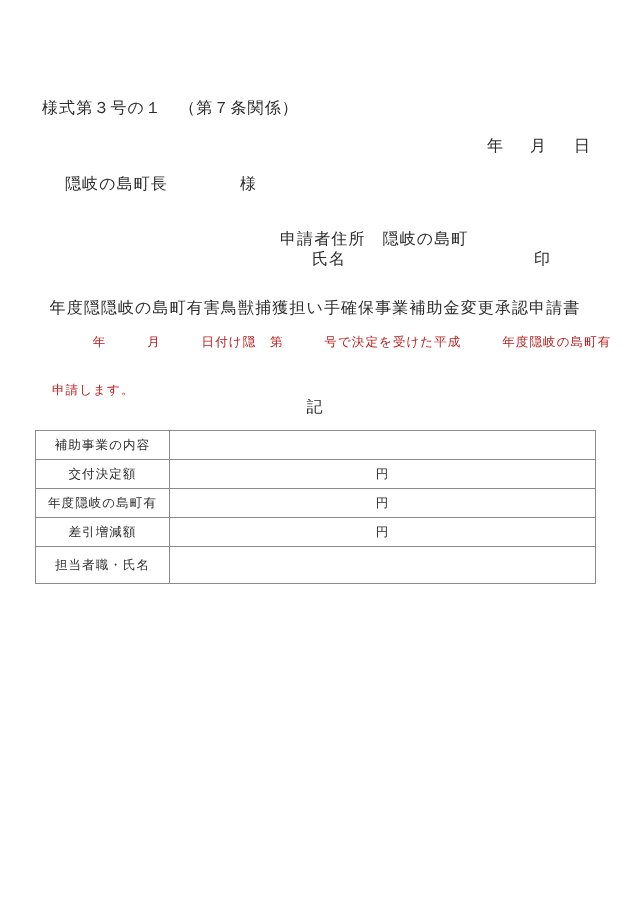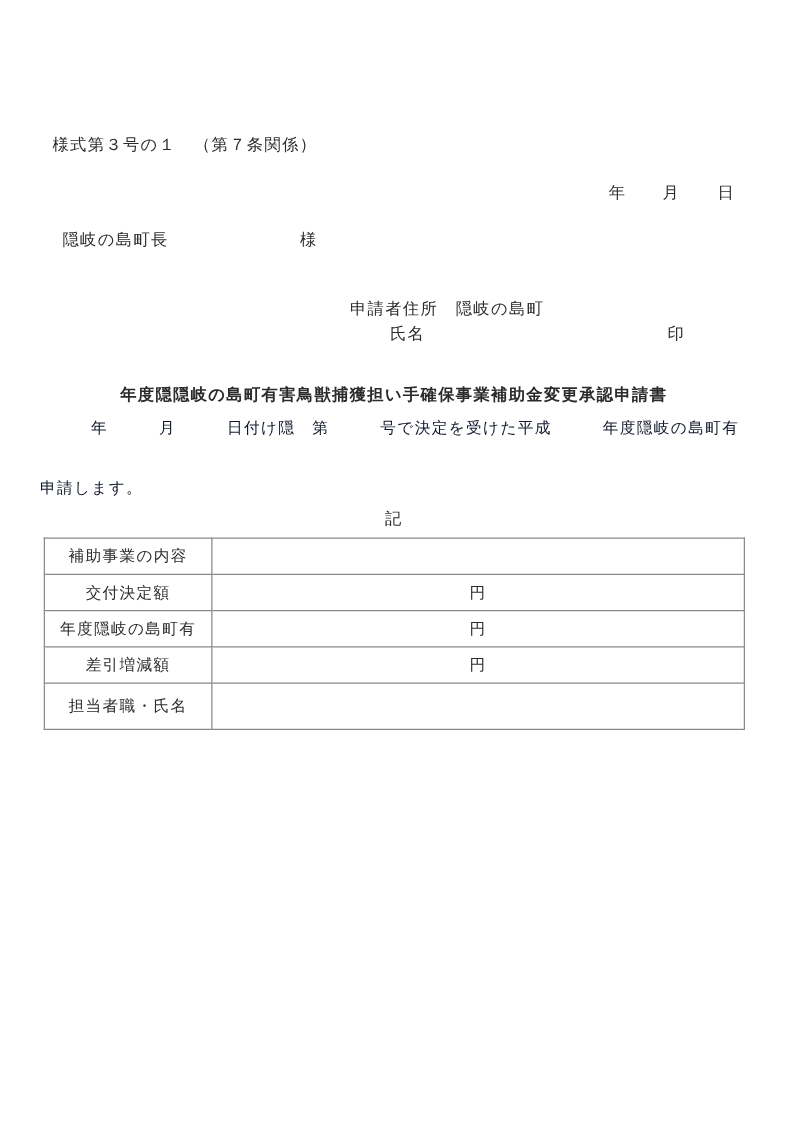--- a/index.html
+++ b/index.html
@@ -18,56 +18,54 @@
   .page {
     position: absolute;
     inset: 0;
     background: #ffffff;
   }
 
   
   .t {
     position: absolute;
     white-space: pre;
-    font-size: 13px;
+    font-size: 16px;
     line-height: 1;
     letter-spacing: 1.1px;
     color: #2b2b2b;
-    margin-top: 9px;
   }
 
   #form-number      { left: 42px;  top: 100px; }
   #date-year        { left: 487px; top: 138px; }
   #date-month       { left: 530px; top: 138px; }
   #date-day         { left: 574px; top: 138px; }
 
-  #addressee-title  { left: 50px;  top: 176px; }
+  #addressee-title  { left: 65px;  top: 176px; }
   #addressee-honor  { left: 240px; top: 176px; }
 
   #applicant-address{ left: 280px; top: 231px; text-align: right; }
   #applicant-name   { left: 312px; top: 251px; }
   #seal-mark        { left: 534px; top: 251px; }
 
   #doc-title {
     left: 0; right: 0;
     top: 300px;
     text-align: center;
     white-space: pre;
-    font-weight: bold;
   }
 
   
   .body-line {
     position: absolute;
-    left: 32px;
+    left: 52px;
     white-space: pre;
     font-size: 12.5px;
     letter-spacing: 1.1px;
     line-height: 1;
-    color: #0f172a;
+    color: #b91c1c;
   }
   #body-line-1 { top: 336px; }
   #body-line-2 { top: 360px; }
   #body-line-3 { top: 384px; }
 
   #ki-mark {
     left: 0; right: 0;
     top: 399px;
     text-align: center;
   }

